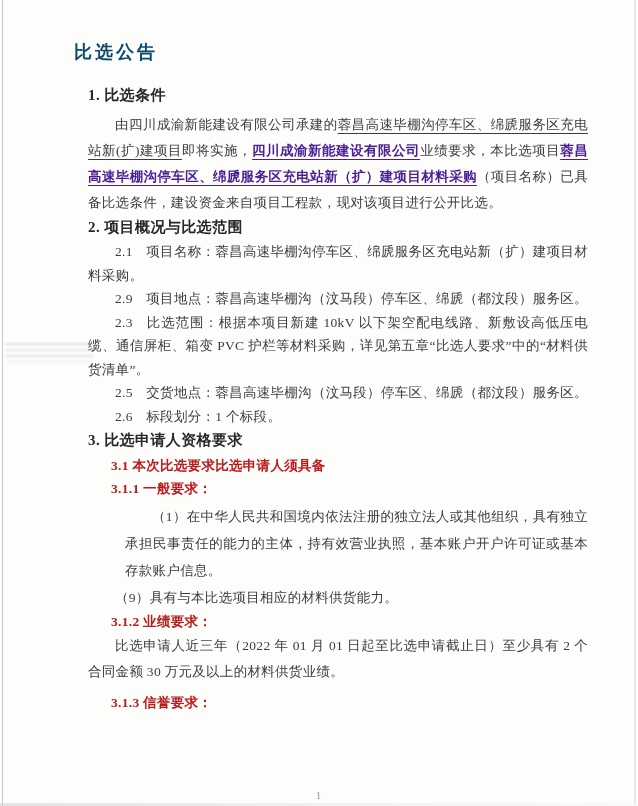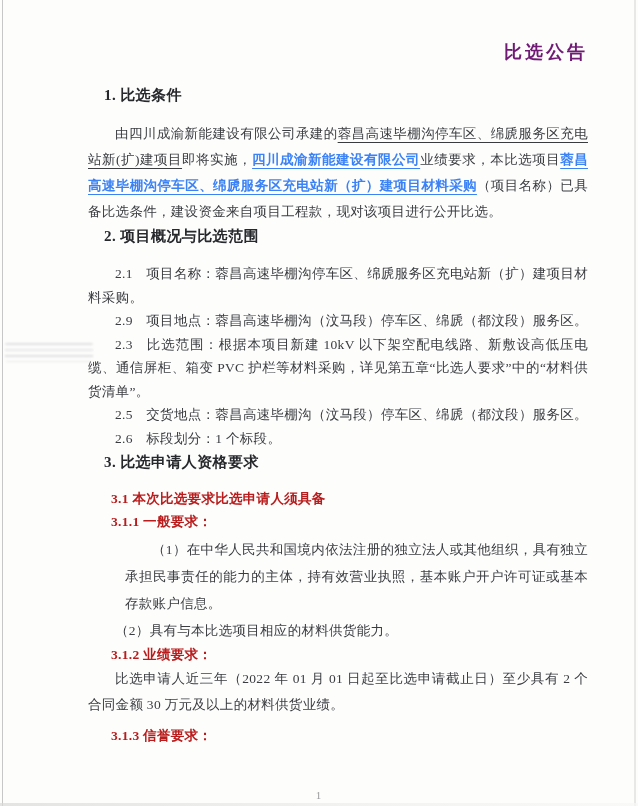--- a/index.html
+++ b/index.html
@@ -23,23 +23,23 @@
     background:
       repeating-linear-gradient(to bottom, rgba(110,112,115,.38) 0 2px, rgba(255,255,255,0) 2px 6px, rgba(120,122,125,.30) 6px 8px, rgba(255,255,255,0) 8px 12px);
     filter:blur(1.3px);
     opacity:.55;
     border-radius:2px;
   }
   .doc-title {
     margin:6px 0 0 -14px;
     font-size:18px; line-height:25px;
     font-weight:700; letter-spacing:3px;
-    text-align:right; color:#701a75;
+    text-align:left; color:#0c4a6e;
   }
-  .h1 { font-size:15px; line-height:20px; font-weight:700; color:#26282c; letter-spacing:.4px; margin:16px; }
+  .h1 { font-size:15px; line-height:20px; font-weight:700; color:#26282c; letter-spacing:.4px; margin:0; }
   #h1-1 { margin-top:20px; }
   #h1-2 { margin-top:1px; }
   #h1-3 { margin-top:2px; }
   .para, .item, .sub {
     font-size:13.5px; letter-spacing:.3px;
     text-align:justify; margin:0;
   }
   .para { line-height:26px; text-indent:2em; }
   #p1 { margin-top:7px; }
   .items-wrap { margin-top:3px; }
@@ -48,21 +48,21 @@
   .sub { font-weight:700; color:#b91c1c; text-indent:1.7em; line-height:22px; }
   #sub31  { margin-top:5px; }
   #sub311 { margin-top:1px; }
   #pg1 { margin-top:3px; line-height:27px;margin-left:37px; }
   #pg2 { line-height:27px; }
   #sub312 { line-height:22px; }
   #p-perf { line-height:25.5px; }
   #p-note { margin-top:1px; line-height:26px; }
   #sub313 { margin-top:8px; }
   .u { text-decoration:underline; text-underline-offset:3.5px; text-decoration-thickness:1px; }
-  .b { font-weight:700; color:#3b82f6; }
+  .b { font-weight:700; color:#4c1d95; }
   .page-number {
     position:absolute; left:0; bottom:5px; width:100%;
     text-align:center; font-size:11px; color:#9a9a9a; letter-spacing:1px;
   }
 </style>
 </head>
 <body>
 
 <div class="page">
   <div class="edge-left"></div>
@@ -85,21 +85,21 @@
     <p class="item"><span class="num">2.5</span><span>交货地点：蓉昌高速毕棚沟（汶马段）停车区、绵虒（都汶段）服务区。</span></p>
     <p class="item"><span class="num">2.6</span><span>标段划分：1 个标段。</span></p>
   </div>
 
   <p class="h1" id="h1-3">3. 比选申请人资格要求</p>
 
   <p class="sub" id="sub31">3.1 本次比选要求比选申请人须具备</p>
   <p class="sub" id="sub311">3.1.1 一般要求：</p>
 
   <p class="para" id="pg1">（1）在中华人民共和国境内依法注册的独立法人或其他组织，具有独立承担民事责任的能力的主体，持有效营业执照，基本账户开户许可证或基本存款账户信息。</p>
-  <p class="para" id="pg2">（2）具有与本比选项目相应的材料供货能力。</p>
+  <p class="para" id="pg2">（9）具有与本比选项目相应的材料供货能力。</p>
 
   <p class="sub" id="sub312">3.1.2 业绩要求：</p>
   <p class="para" id="p-perf">比选申请人近三年（2022 年 01 月 01 日起至比选申请截止日）至少具有 2 个合同金额 30 万元及以上的材料供货业绩。</p>
 
   <p class="sub" id="sub313">3.1.3 信誉要求：</p>
 
   <div class="page-number">1</div>
 </div>
 
 </body></html>

